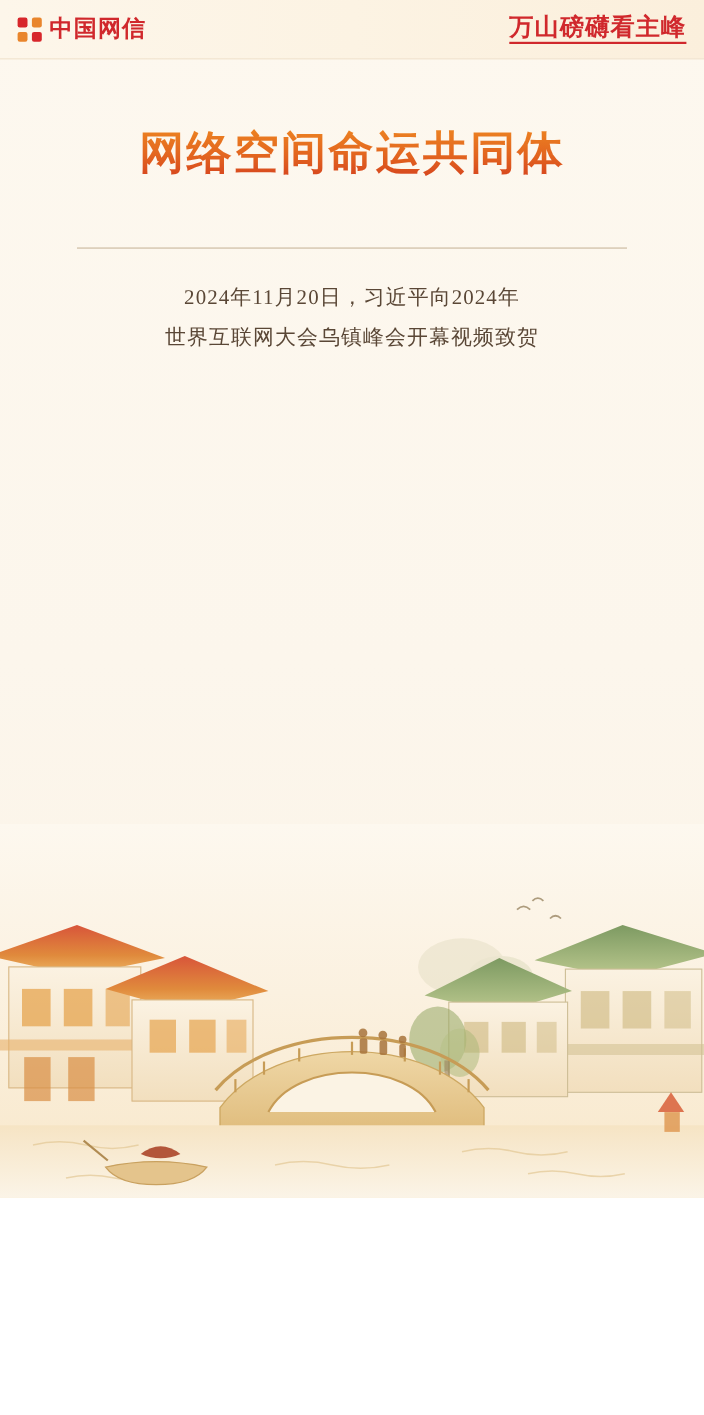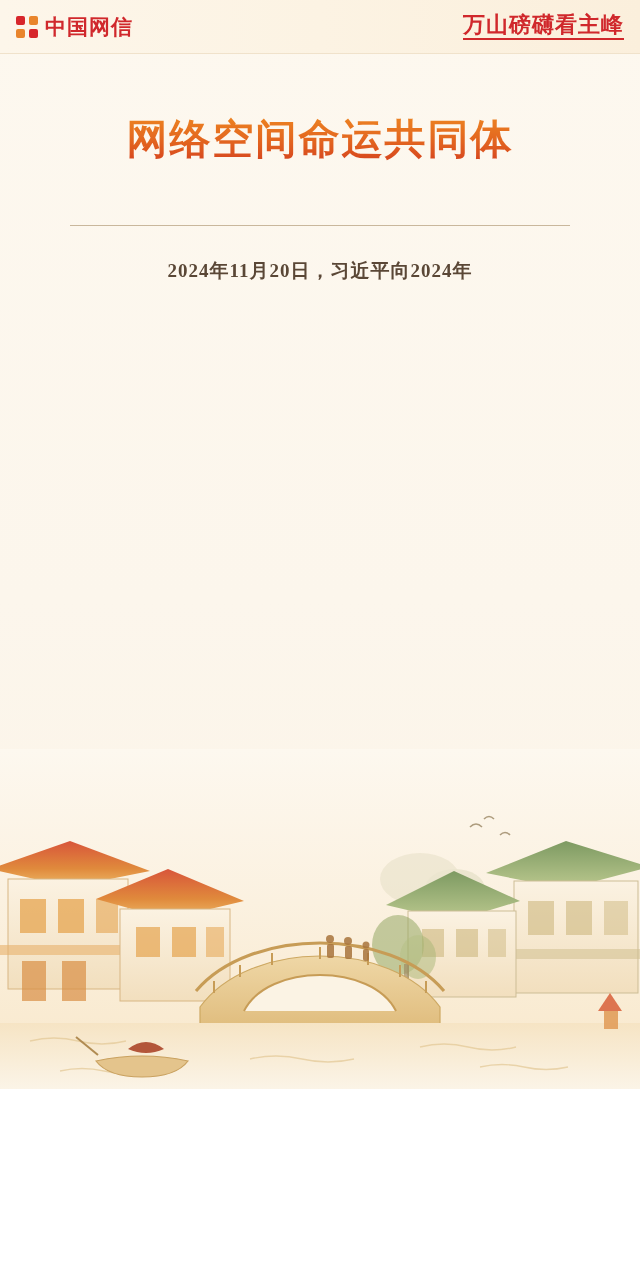--- a/index.html
+++ b/index.html
@@ -107,21 +107,21 @@
     margin: 56px auto 0 auto;
     width: 500px;
     height: 1px;
     background: #c9b79c;
   }
   .source {
     margin: 26px 70px 0 70px;
     text-align: center;
     font-family: "Liberation Serif", "DejaVu Serif", serif;
     font-size: 19px;
-    font-weight: bold;
+    font-weight: normal;
     color: #5a4736;
     line-height: 1.95;
     letter-spacing: 1px;
   }
 
   
   .illustration {
     position: absolute;
     left: 0;
     right: 0;
@@ -151,20 +151,21 @@
 
   <div class="headline">
     <div class="headline-line">网络空间命运共同体</div>
   </div>
 
 
   <div class="divider"></div>
 
   <div class="source">
     <div>2024年11月20日，习近平向2024年</div>
+    <div>世界互联网大会乌镇峰会开幕视频致贺</div>
   </div>
 
   <div class="illustration">
     <svg viewBox="0 0 640 340" preserveAspectRatio="none" aria-hidden="true">
       <defs>
         <linearGradient id="sky" x1="0" y1="0" x2="0" y2="1">
           <stop offset="0%" stop-color="#fdf8ef" stop-opacity="1"></stop>
           <stop offset="45%" stop-color="#fbf1e0" stop-opacity="1"></stop>
           <stop offset="100%" stop-color="#f8e7c9" stop-opacity="1"></stop>
         </linearGradient>

